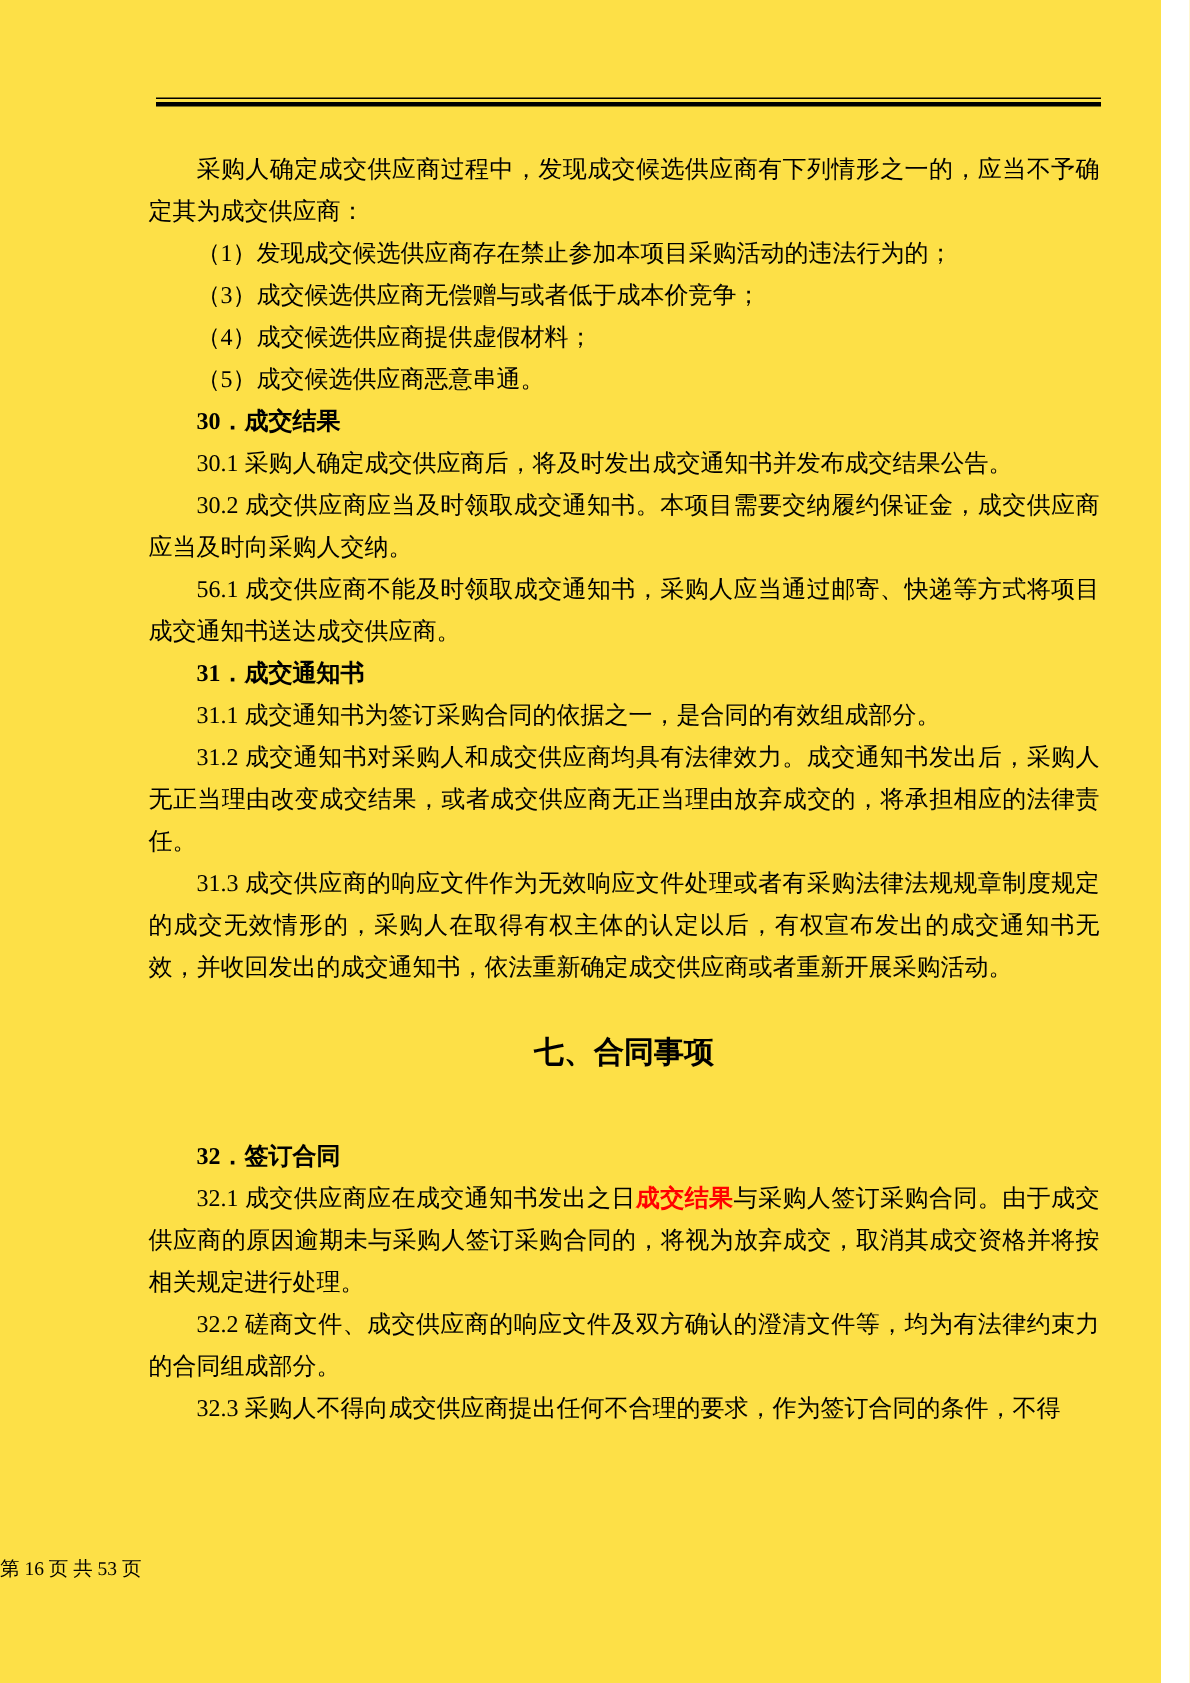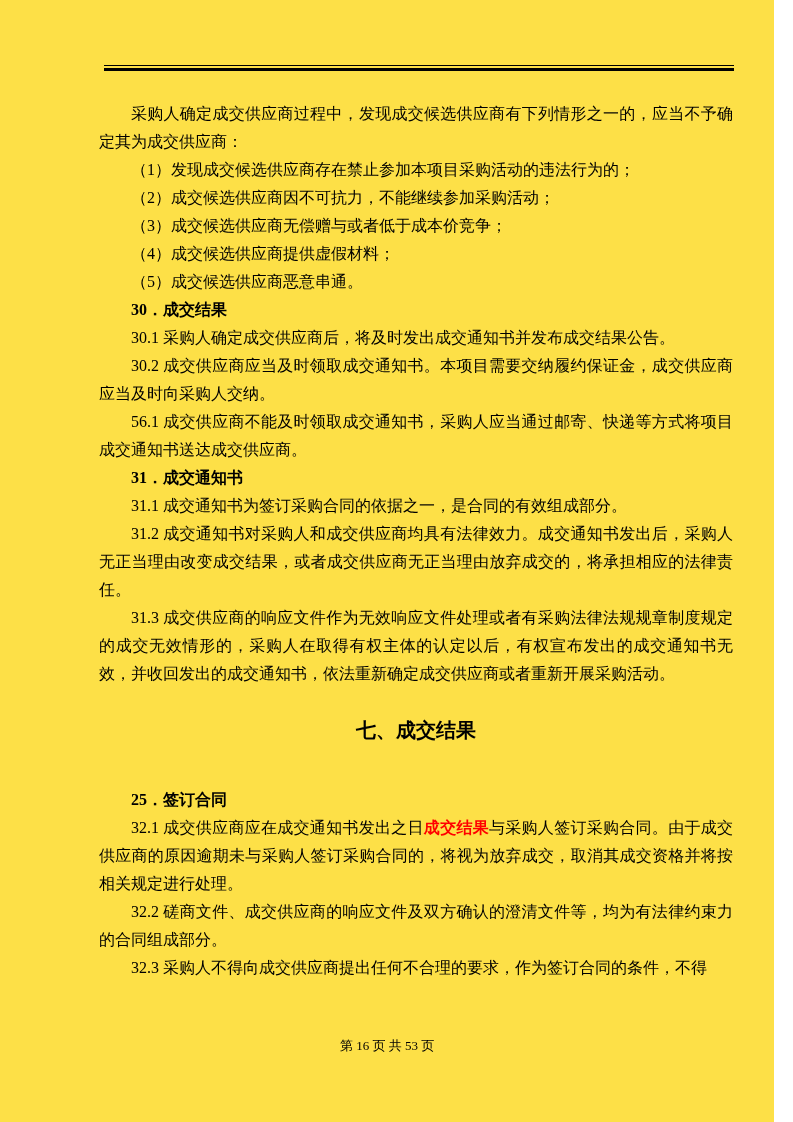--- a/index.html
+++ b/index.html
@@ -54,56 +54,54 @@
   }
   .red-run {
     color: #ff0000;
     font-weight: bold;
   }
   .footer {
     position: absolute;
     top: 1036px;
     left: 0;
     width: 100%;
-    text-align: center;
     font-size: 13px;
     line-height: 20px;
   }
 </style>
 </head>
 <body>
 
 <div class="page">
 
   <div class="header-rule"></div>
 
   <div class="content">
 
     <p class="para">采购人确定成交供应商过程中，发现成交候选供应商有下列情形之一的，应当不予确定其为成交供应商：</p>
 
     <p class="para">（1）发现成交候选供应商存在禁止参加本项目采购活动的违法行为的；</p>
-    <p class="para">（2）成交候选供应商因不可抗力，不能继续参加采购活动；</p>
     <p class="para">（3）成交候选供应商无偿赠与或者低于成本价竞争；</p>
     <p class="para">（4）成交候选供应商提供虚假材料；</p>
     <p class="para">（5）成交候选供应商恶意串通。</p>
 
 
     <p class="num-heading">30．成交结果</p>
     <p class="para">30.1 采购人确定成交供应商后，将及时发出成交通知书并发布成交结果公告。</p>
     <p class="para">30.2 成交供应商应当及时领取成交通知书。本项目需要交纳履约保证金，成交供应商应当及时向采购人交纳。</p>
     <p class="para">56.1 成交供应商不能及时领取成交通知书，采购人应当通过邮寄、快递等方式将项目成交通知书送达成交供应商。</p>
 
     <p class="num-heading">31．成交通知书</p>
     <p class="para">31.1 成交通知书为签订采购合同的依据之一，是合同的有效组成部分。</p>
     <p class="para">31.2 成交通知书对采购人和成交供应商均具有法律效力。成交通知书发出后，采购人无正当理由改变成交结果，或者成交供应商无正当理由放弃成交的，将承担相应的法律责任。</p>
     <p class="para">31.3 成交供应商的响应文件作为无效响应文件处理或者有采购法律法规规章制度规定的成交无效情形的，采购人在取得有权主体的认定以后，有权宣布发出的成交通知书无效，并收回发出的成交通知书，依法重新确定成交供应商或者重新开展采购活动。</p>
 
-    <p class="chapter-heading">七、成交结果</p>
+    <p class="chapter-heading">七、合同事项</p>
 
-    <p class="num-heading">25．签订合同</p>
+    <p class="num-heading">32．签订合同</p>
 
     <p class="para"><span>32.1 成交供应商应在成交通知书发出之日</span><span class="red-run">成交结果</span><span>与采购人签订采购合同。由于成交供应商的原因逾期未与采购人签订采购合同的，将视为放弃成交，取消其成交资格并将按相关规定进行处理。</span></p>
 
     <p class="para">32.2 磋商文件、成交供应商的响应文件及双方确认的澄清文件等，均为有法律约束力的合同组成部分。</p>
     <p class="para">32.3 采购人不得向成交供应商提出任何不合理的要求，作为签订合同的条件，不得</p>
 
   </div>
 
   <div class="footer">第 16 页 共 53 页</div>
 

